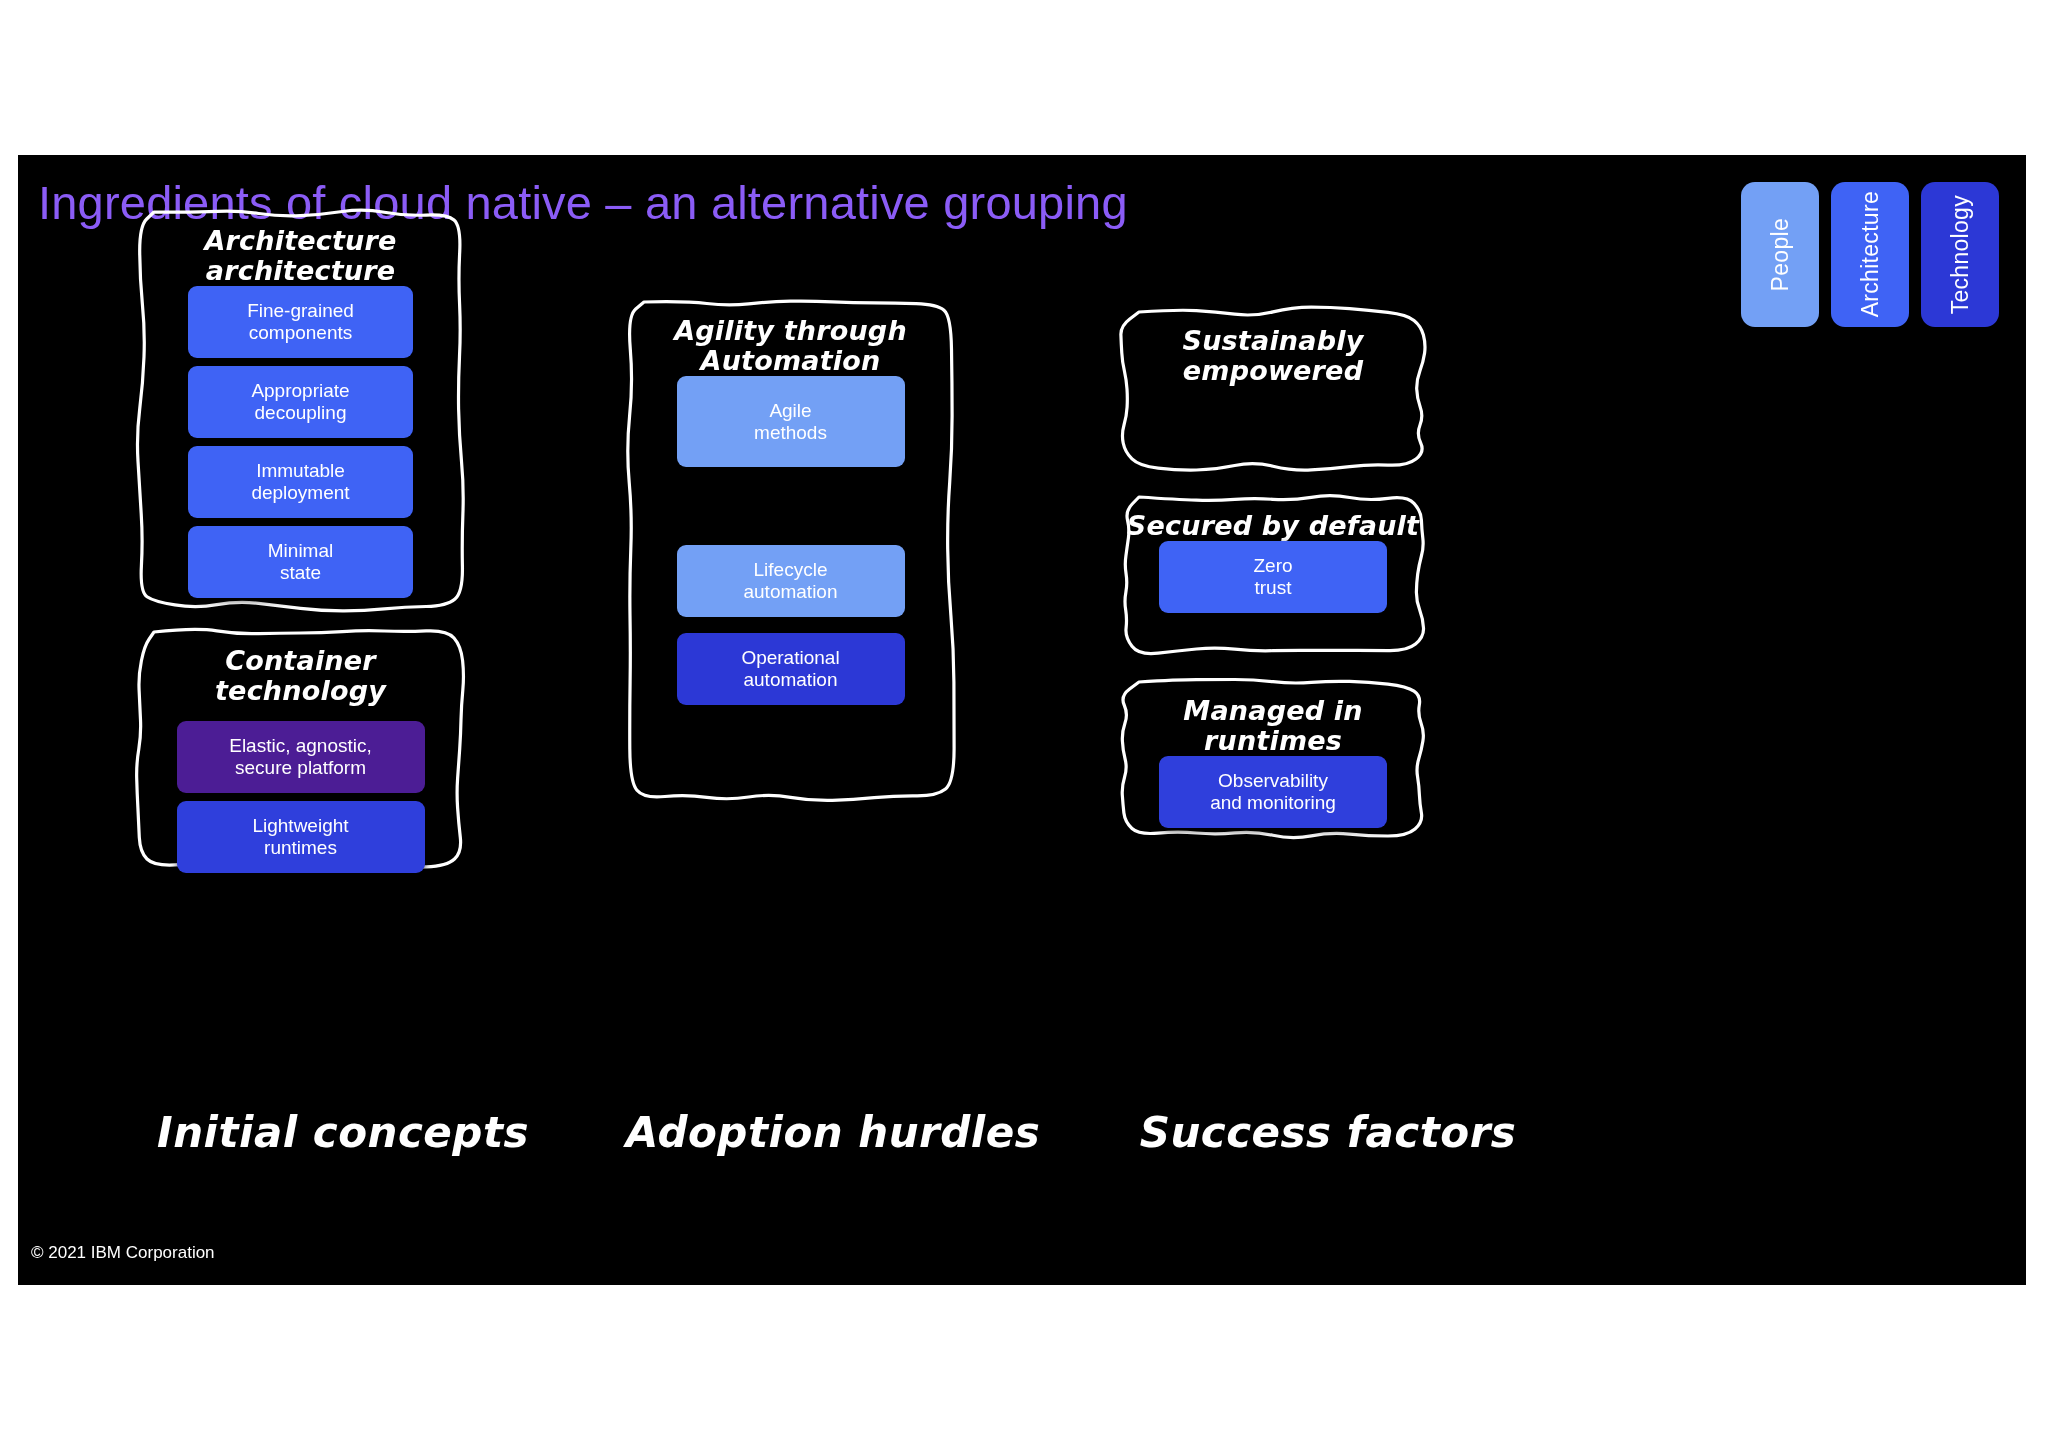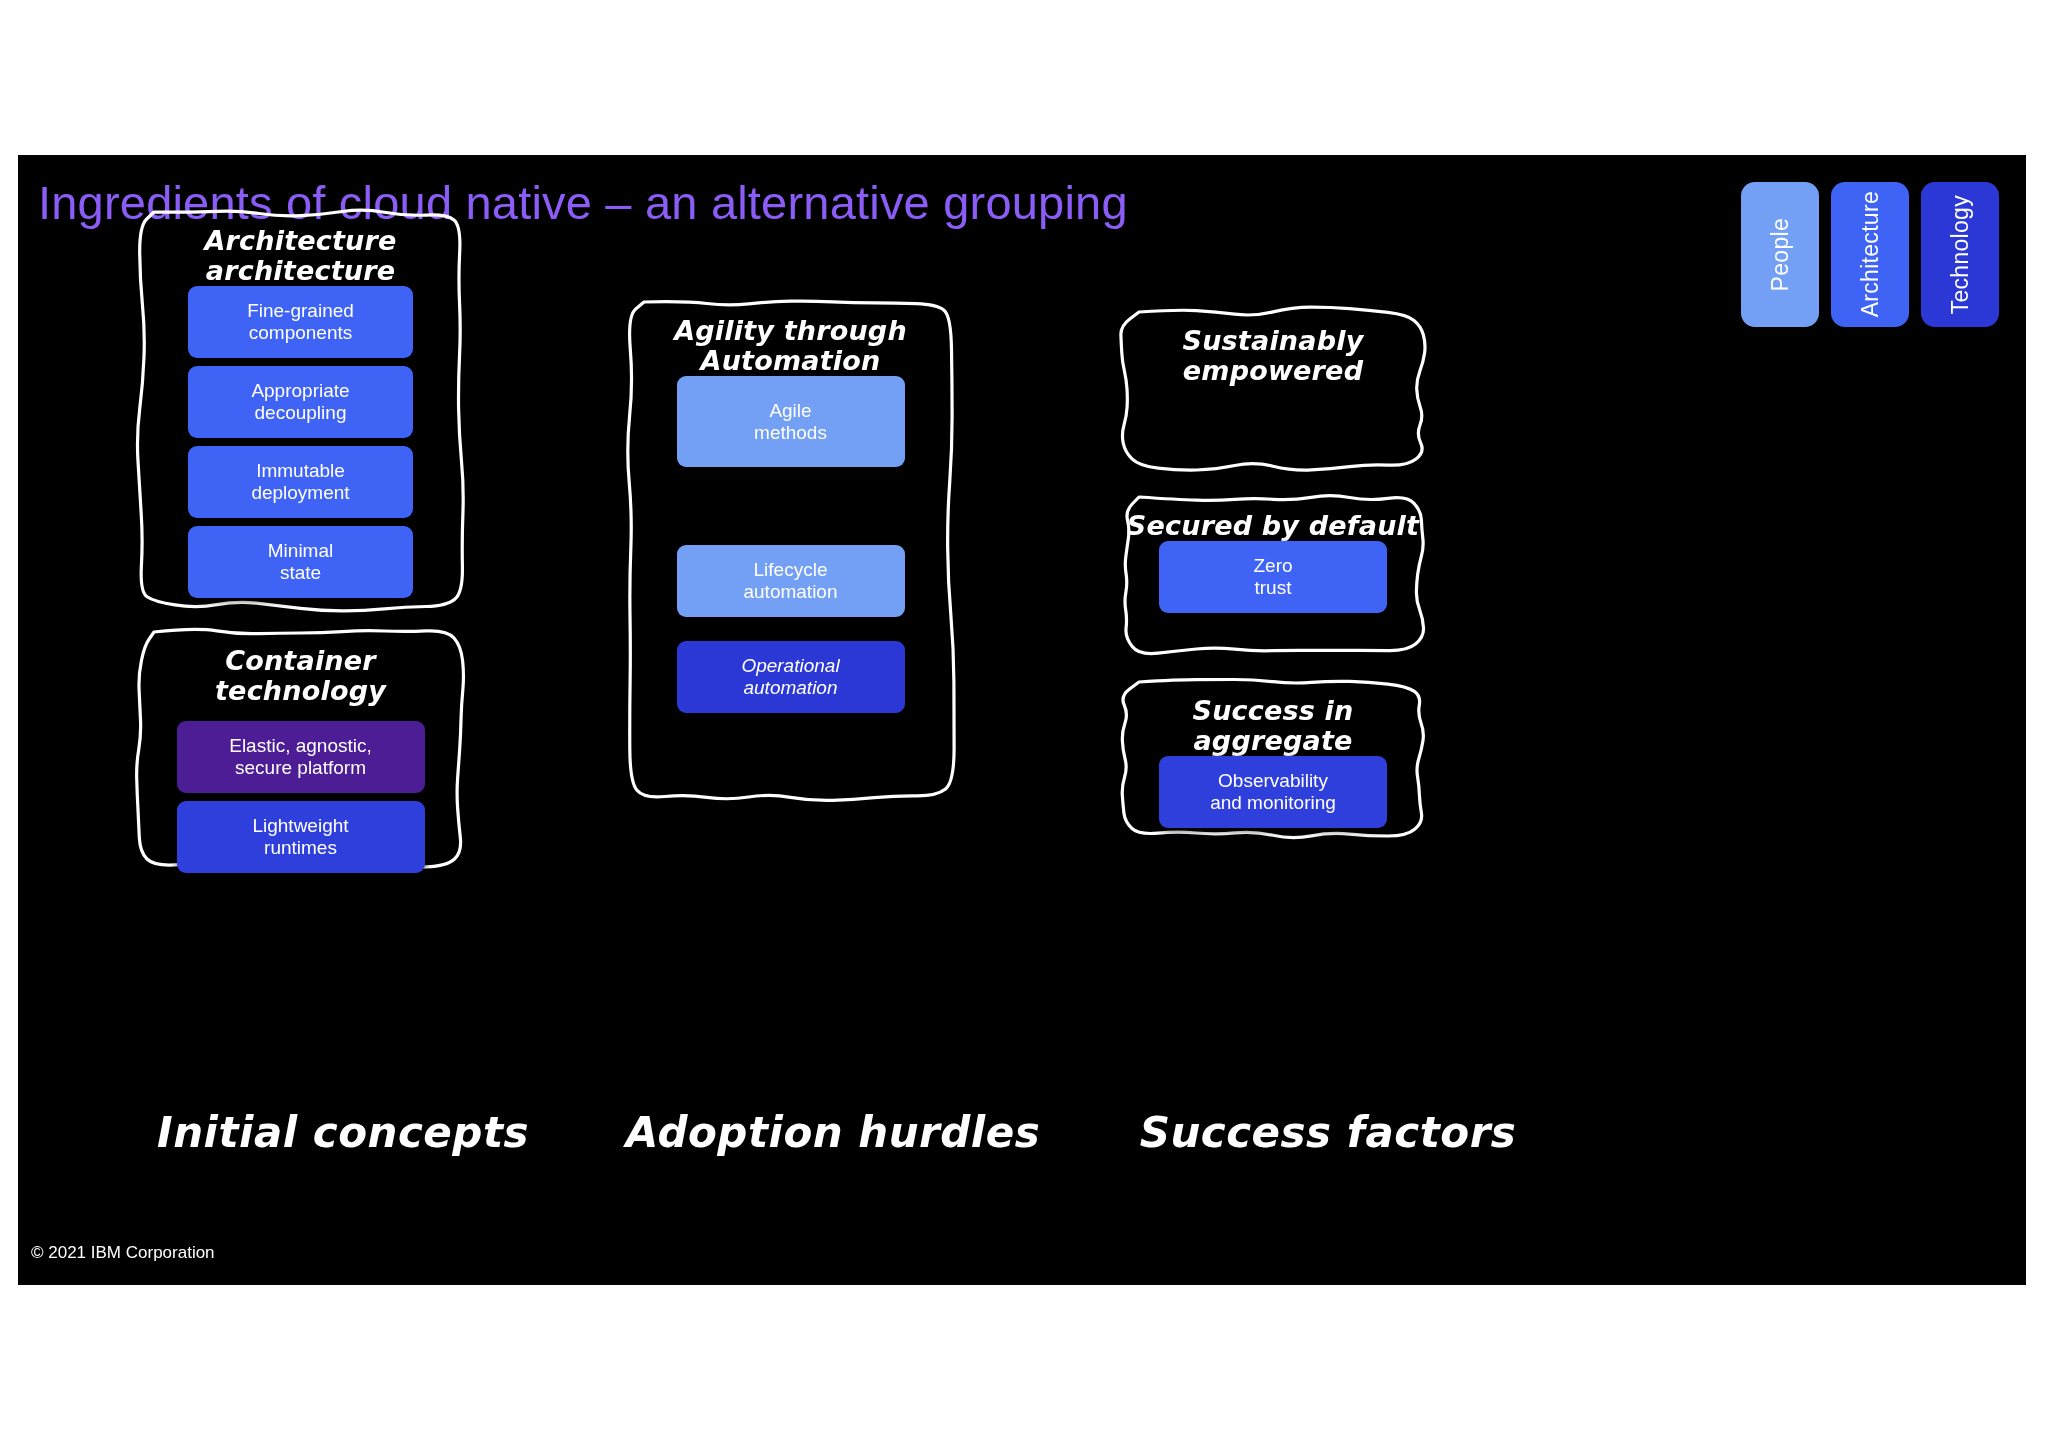--- a/index.html
+++ b/index.html
@@ -218,21 +218,21 @@
           <path d="M 16.0 2.0 Q 57.9 1.0 78.8 3.5 Q 99.7 6.1 120.6 3.9 Q 141.6 1.6 162.5 1.2 Q 183.4 0.9 204.4 1.8 Q 225.3 2.7 246.2 2.9 Q 267.1 3.1 288.1 3.7 Q 309.0 4.4 316.0 10.2 Q 323.0 16.0 323.5 49.3 Q 324.1 82.6 324.1 115.9 Q 324.1 149.1 321.7 182.4 Q 319.3 215.7 319.7 249.0 Q 320.0 282.3 322.9 315.6 Q 325.7 348.9 325.9 382.1 Q 326.1 415.4 326.1 448.7 Q 326.0 482.0 317.5 489.0 Q 309.0 496.0 288.1 495.8 Q 267.1 495.6 246.2 497.7 Q 225.3 499.8 204.4 500.4 Q 183.4 500.9 162.5 497.3 Q 141.6 493.7 120.6 497.0 Q 99.7 500.3 78.8 497.3 Q 57.9 494.4 36.9 496.5 Q 16.0 498.7 9.0 490.3 Q 2.0 482.0 1.8 448.7 Q 1.6 415.4 2.1 382.1 Q 2.6 348.9 2.0 315.6 Q 1.5 282.3 2.8 249.0 Q 4.2 215.7 1.2 182.4 Q -1.8 149.1 1.6 115.9 Q 5.1 82.6 2.3 49.3 Q -0.5 16.0 7.7 9.0 Z"></path>
         </svg>
         <div class="group-title">Agility through<br>Automation</div>
         <div class="group-body">
           <div class="chip" style="background: rgb(115, 160, 245); width: 228px; height: 91px; margin-top: 0px;">
             <span>Agile<br>methods</span>
           </div>
           <div class="chip" style="background: rgb(115, 160, 245); width: 228px; height: 72px; margin-top: 78px;">
             <span>Lifecycle<br>automation</span>
           </div>
-          <div class="chip" style="background: rgb(44, 56, 214); width: 228px; height: 72px; margin-top: 24px; font-style: italic;">
+          <div class="chip" style="background: rgb(44, 56, 214); width: 228px; height: 72px; margin-top: 16px;">
             <span>Operational<br>automation</span>
           </div>
         </div>
       </div>
       <div class="col-label">Adoption hurdles</div>
     </div>
   <div class="column" id="col-right">
       <div class="group" style="left: 10px; top: 155px; width: 300px; height: 158px;">
         <svg class="sketch" viewBox="0 0 300 158" preserveAspectRatio="none">
           <path d="M 16.0 2.0 Q 54.3 -0.5 73.4 0.6 Q 92.6 1.8 111.7 4.2 Q 130.9 6.6 150.0 1.9 Q 169.1 -2.9 188.3 -2.9 Q 207.4 -2.9 226.6 -1.4 Q 245.7 0.1 264.9 2.4 Q 284.0 4.8 291.0 10.4 Q 298.0 16.0 300.4 25.0 Q 302.8 34.0 301.6 43.0 Q 300.3 52.0 296.9 61.0 Q 293.5 70.0 293.7 79.0 Q 294.0 88.0 297.2 97.0 Q 300.5 106.0 297.0 115.0 Q 293.4 124.0 297.7 133.0 Q 302.0 142.0 293.0 149.0 Q 284.0 156.0 264.9 155.1 Q 245.7 154.3 226.6 156.6 Q 207.4 158.8 188.3 159.9 Q 169.1 160.9 150.0 156.2 Q 130.9 151.5 111.7 155.5 Q 92.6 159.6 73.4 160.0 Q 54.3 160.4 35.1 158.2 Q 16.0 155.9 9.0 148.9 Q 2.0 142.0 0.2 133.0 Q -1.6 124.0 1.0 115.0 Q 3.6 106.0 4.1 97.0 Q 4.6 88.0 4.0 79.0 Q 3.4 70.0 1.4 61.0 Q -0.7 52.0 -1.2 43.0 Q -1.8 34.0 -2.1 25.0 Q -2.5 16.0 6.8 9.0 Z"></path>
@@ -247,21 +247,21 @@
         <div class="group-body">
           <div class="chip" style="background: rgb(63, 99, 245); width: 228px; height: 72px; margin-top: 0px;">
             <span>Zero<br>trust</span>
           </div>
         </div>
       </div>
       <div class="group" style="left: 10px; top: 525px; width: 300px; height: 158px;">
         <svg class="sketch" viewBox="0 0 300 158" preserveAspectRatio="none">
           <path d="M 16.0 2.0 Q 54.3 -0.4 73.4 -0.4 Q 92.6 -0.5 111.7 -0.5 Q 130.9 -0.5 150.0 1.7 Q 169.1 3.9 188.3 2.4 Q 207.4 0.9 226.6 1.4 Q 245.7 1.9 264.9 4.2 Q 284.0 6.5 291.0 11.2 Q 298.0 16.0 296.3 25.0 Q 294.7 34.0 298.0 43.0 Q 301.4 52.0 299.9 61.0 Q 298.5 70.0 295.7 79.0 Q 293.0 88.0 294.6 97.0 Q 296.1 106.0 296.4 115.0 Q 296.8 124.0 298.4 133.0 Q 300.0 142.0 292.0 149.0 Q 284.0 156.0 264.9 156.0 Q 245.7 156.0 226.6 154.1 Q 207.4 152.2 188.3 155.9 Q 169.1 159.5 150.0 155.3 Q 130.9 151.0 111.7 152.9 Q 92.6 154.7 73.4 153.0 Q 54.3 151.3 35.1 153.1 Q 16.0 154.9 9.0 148.5 Q 2.0 142.0 0.9 133.0 Q -0.1 124.0 -0.7 115.0 Q -1.2 106.0 1.6 97.0 Q 4.4 88.0 2.1 79.0 Q -0.2 70.0 -0.6 61.0 Q -1.1 52.0 2.0 43.0 Q 5.2 34.0 1.2 25.0 Q -2.8 16.0 6.6 9.0 Z"></path>
         </svg>
-        <div class="group-title">Success in aggregate</div>
+        <div class="group-title">Managed in runtimes</div>
         <div class="group-body">
           <div class="chip" style="background: rgb(47, 63, 220); width: 228px; height: 72px; margin-top: 0px;">
             <span>Observability<br>and monitoring</span>
           </div>
         </div>
       </div>
       <div class="col-label">Success factors</div>
     </div>
 
   <div class="footer">© 2021 IBM Corporation</div>

